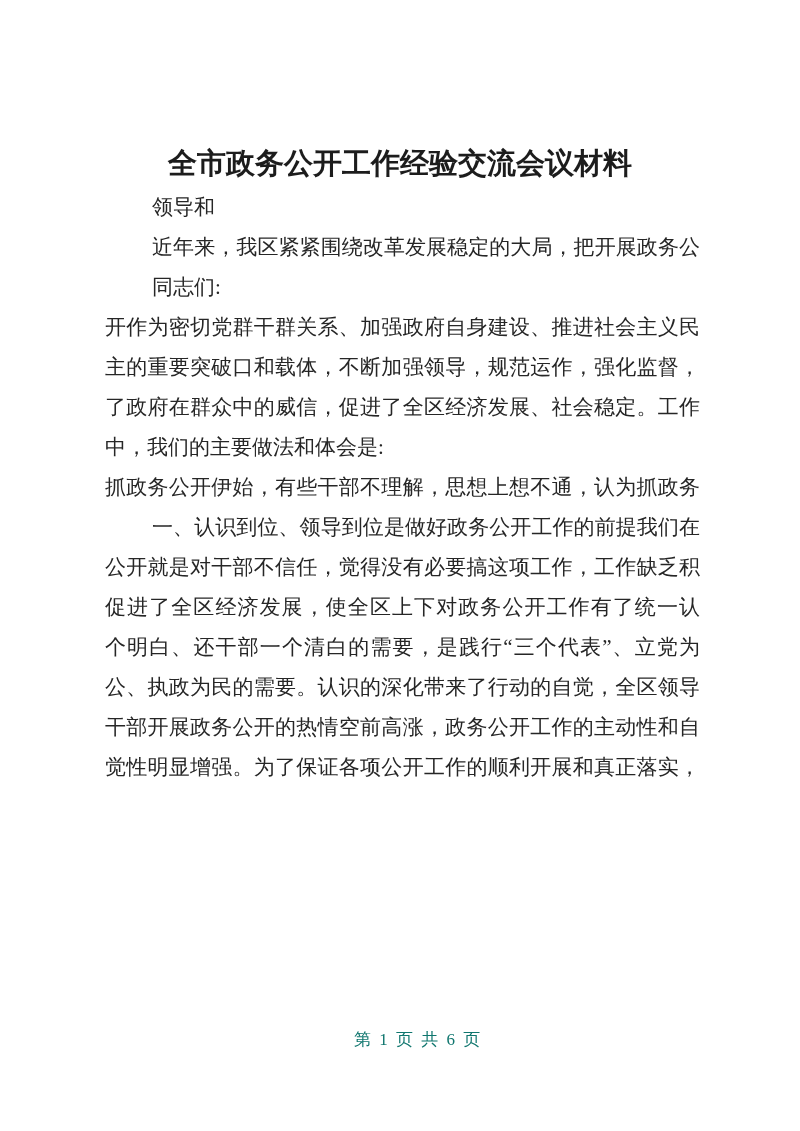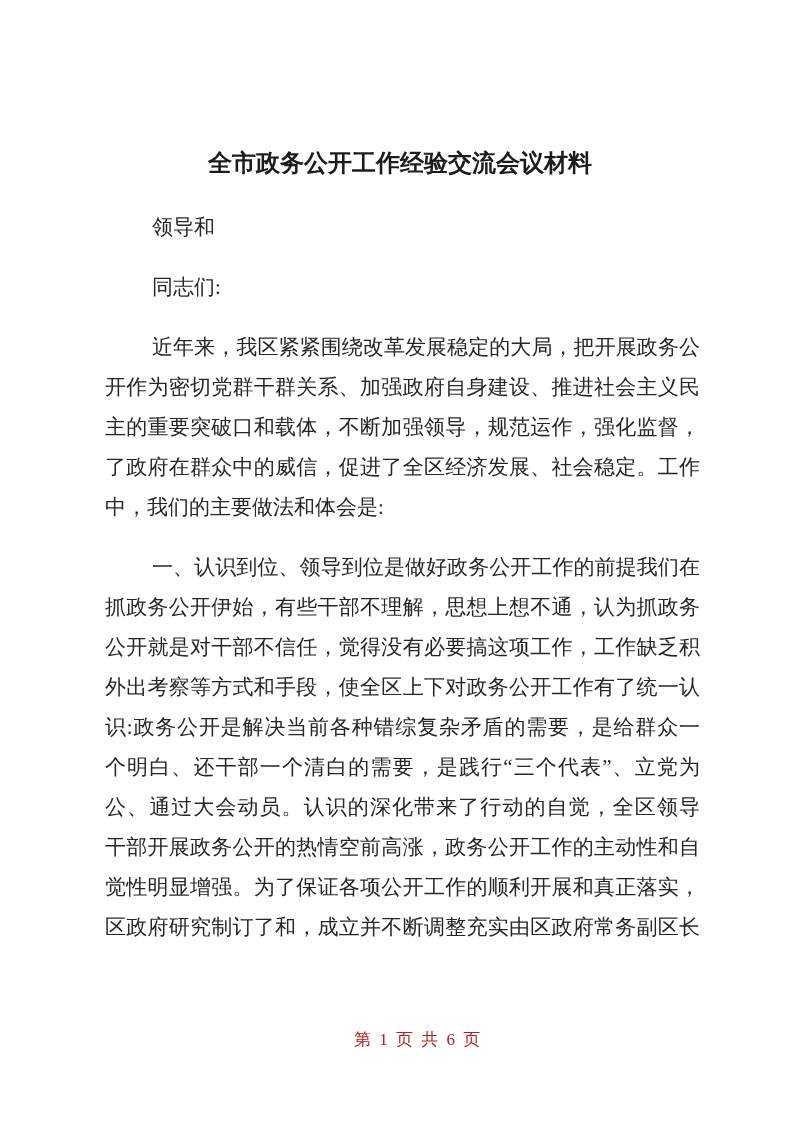--- a/index.html
+++ b/index.html
@@ -21,21 +21,21 @@
     color: var(--text_color);
     overflow: hidden;
   }
   .doc-title {
     position: absolute;
     top: 140px;
     left: 0;
     width: 100%;
     margin: 0;
     text-align: center;
-    font-size: 24px;
+    font-size: 29px;
     font-weight: 700;
     line-height: 46px;
     color: var(--title_color);
   }
   .doc-body {
     position: absolute;
     top: 187px;
     left: 105px;
     width: 595px;
   }
@@ -45,62 +45,59 @@
     font-size: 21px;
     text-align: left;
     color: var(--text_color);
   }
   .line.fill {
     text-align: justify;
     text-align-last: justify;
   }
   .line.indent {
     padding-left: 47px;
-    margin-top: 20px;
   }
   .page-footer {
     position: absolute;
     top: 1028px;
     left: 0;
     width: 100%;
     text-align: center;
     font-size: 17px;
     line-height: 24px;
-    color: #b91c1c;
+    color: #0f766e;
   }
   .page-footer .footer-text {
     display: inline-block;
     transform: translateX(18px);
     letter-spacing: 2px;
   }
 </style>
 </head>
 <body>
 
 <div class="page">
 
   <h1 class="doc-title">全市政务公开工作经验交流会议材料</h1>
 
   <div class="doc-body">
     <div class="line indent">领导和</div>
+    <div class="line indent fill">近年来，我区紧紧围绕改革发展稳定的大局，把开展政务公</div>
     <div class="line indent">同志们:</div>
-    <div class="line indent fill">近年来，我区紧紧围绕改革发展稳定的大局，把开展政务公</div>
     <div class="line fill">开作为密切党群干群关系、加强政府自身建设、推进社会主义民</div>
     <div class="line fill">主的重要突破口和载体，不断加强领导，规范运作，强化监督，</div>
     <div class="line fill">了政府在群众中的威信，促进了全区经济发展、社会稳定。工作</div>
     <div class="line">中，我们的主要做法和体会是:</div>
+    <div class="line fill">抓政务公开伊始，有些干部不理解，思想上想不通，认为抓政务</div>
     <div class="line indent fill">一、认识到位、领导到位是做好政务公开工作的前提我们在</div>
-    <div class="line fill">抓政务公开伊始，有些干部不理解，思想上想不通，认为抓政务</div>
     <div class="line fill">公开就是对干部不信任，觉得没有必要搞这项工作，工作缺乏积</div>
-    <div class="line fill">外出考察等方式和手段，使全区上下对政务公开工作有了统一认</div>
-    <div class="line fill">识:政务公开是解决当前各种错综复杂矛盾的需要，是给群众一</div>
+    <div class="line fill">促进了全区经济发展，使全区上下对政务公开工作有了统一认</div>
     <div class="line fill">个明白、还干部一个清白的需要，是践行“三个代表”、立党为</div>
-    <div class="line fill">公、通过大会动员。认识的深化带来了行动的自觉，全区领导</div>
+    <div class="line fill">公、执政为民的需要。认识的深化带来了行动的自觉，全区领导</div>
     <div class="line fill">干部开展政务公开的热情空前高涨，政务公开工作的主动性和自</div>
     <div class="line fill">觉性明显增强。为了保证各项公开工作的顺利开展和真正落实，</div>
-    <div class="line fill">区政府研究制订了和，成立并不断调整充实由区政府常务副区长</div>
   </div>
 
   <div class="page-footer">
     <span class="footer-text">第 1 页 共 6 页</span>
   </div>
 
 </div>
 
 </body></html>

